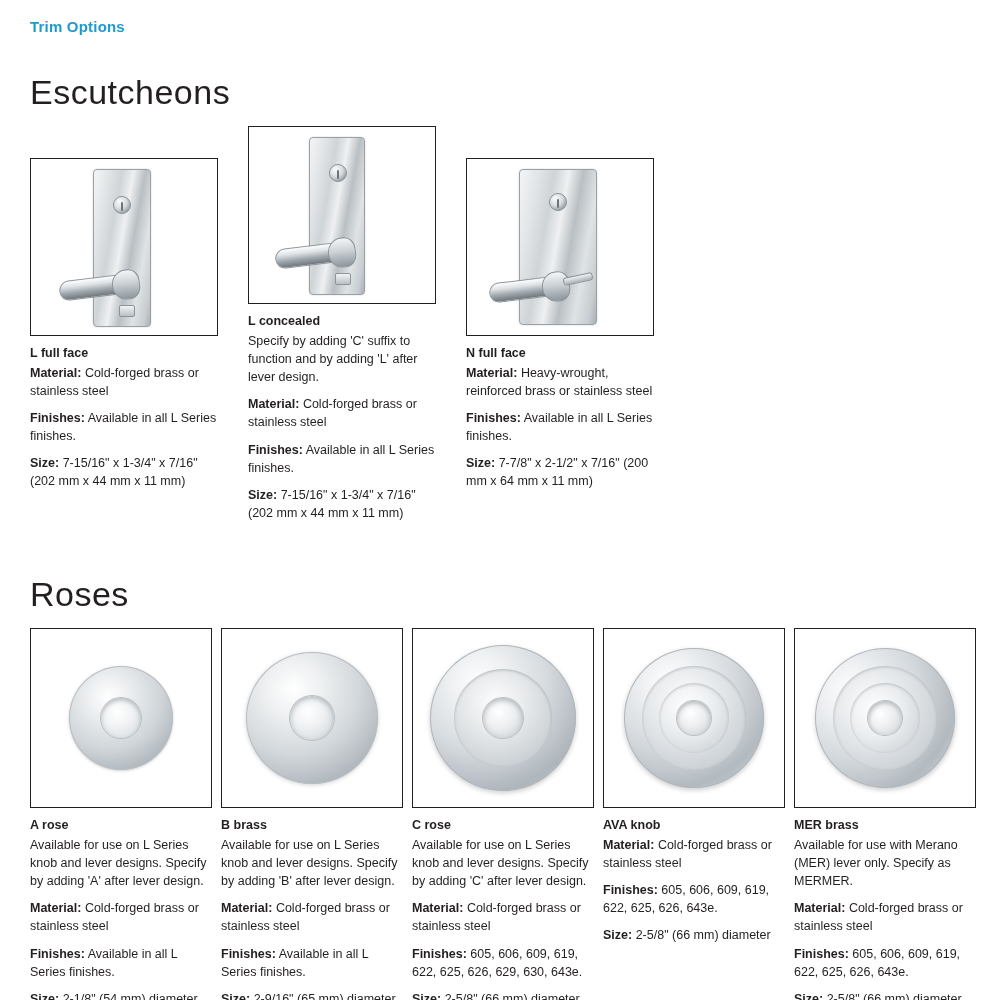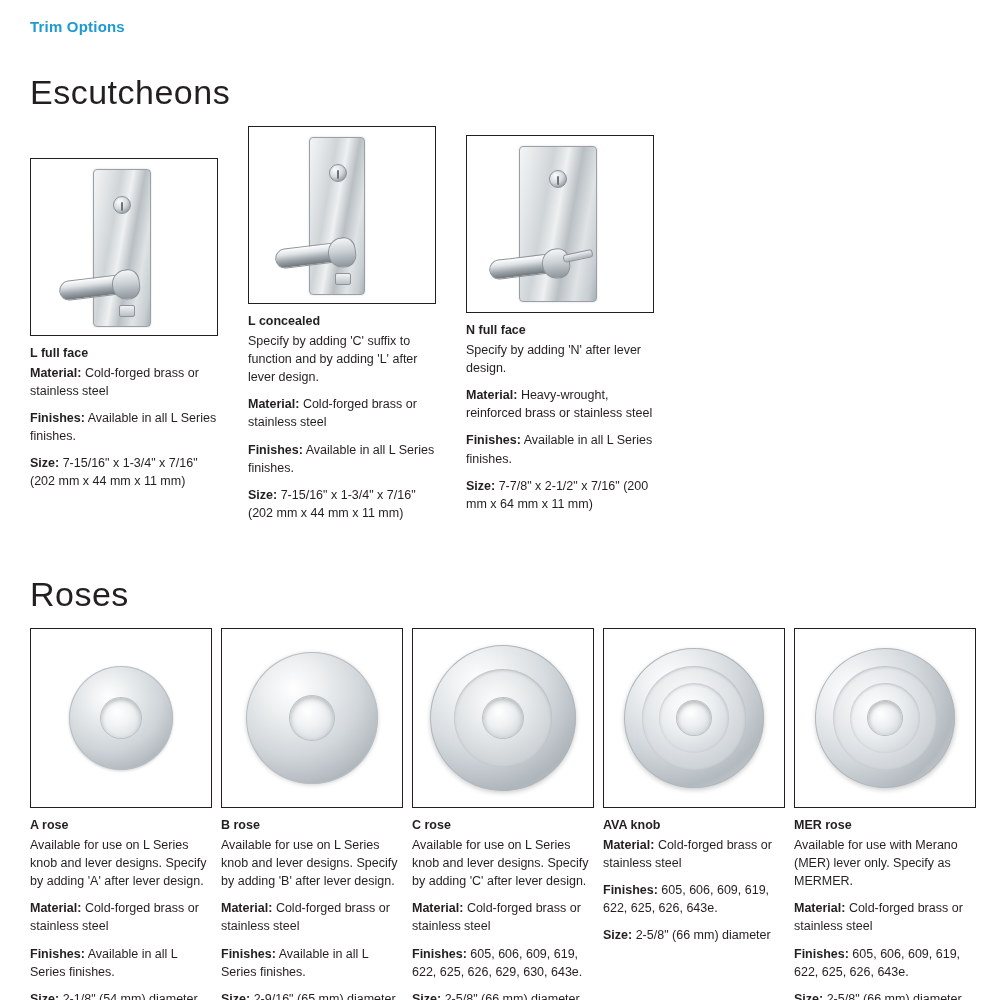--- a/index.html
+++ b/index.html
@@ -252,21 +252,20 @@
     <div class="esc-col">
       <div class="esc-img">
         <div class="plate wide"></div>
         <div class="cyl" style="left:82px; top:34px;"></div>
         <div class="lever" style="left:22px; top:120px;">
             <div class="hub"></div>
           </div>
         <div class="turnpiece" style="left:96px; top:116px;"></div>
       </div>
       <div class="cap-title">N full face</div>
-      <p class="cap-p">Specify by adding 'N' after lever design.</p>
       <p class="cap-p"><b>Material:</b><span> Heavy-wrought, reinforced brass or stainless steel</span></p>
       <p class="cap-p"><b>Finishes:</b><span> Available in all L Series finishes.</span></p>
       <p class="cap-p"><b>Size:</b><span> 7-7/8" x 2-1/2" x 7/16" (200 mm x 64 mm x 11 mm)</span></p>
     </div>
 
   </div>
 
   <h1 class="section-title roses">Roses</h1>
 
   <div class="rose-row">
@@ -283,21 +282,21 @@
       <p class="cap-p"><b>Finishes:</b><span> Available in all L Series finishes.</span></p>
       <p class="cap-p"><b>Size:</b><span> 2-1/8" (54 mm) diameter</span></p>
     </div>
 
     <div class="rose-col">
       <div class="rose-img">
         <div class="rose rose-b">
             <div class="hole"></div>
           </div>
       </div>
-      <div class="cap-title">B rose</div>
+      <div class="cap-title">B brass</div>
       <p class="cap-p">Available for use on L Series knob and lever designs. Specify by adding 'B' after lever design.</p>
       <p class="cap-p"><b>Material:</b><span> Cold-forged brass or stainless steel</span></p>
       <p class="cap-p"><b>Finishes:</b><span> Available in all L Series finishes.</span></p>
       <p class="cap-p"><b>Size:</b><span> 2-9/16" (65 mm) diameter</span></p>
     </div>
 
     <div class="rose-col">
       <div class="rose-img">
         <div class="rose rose-c">
           <div class="ring"></div>
@@ -326,21 +325,21 @@
     </div>
 
     <div class="rose-col">
       <div class="rose-img">
         <div class="rose rose-mer">
           <div class="r2"></div>
           <div class="r3"></div>
           <div class="hole"></div>
         </div>
       </div>
-      <div class="cap-title">MER rose</div>
+      <div class="cap-title">MER brass</div>
       <p class="cap-p">Available for use with Merano (MER) lever only. Specify as MERMER.</p>
       <p class="cap-p"><b>Material:</b><span> Cold-forged brass or stainless steel</span></p>
       <p class="cap-p"><b>Finishes:</b><span> 605, 606, 609, 619, 622, 625, 626, 643e.</span></p>
       <p class="cap-p"><b>Size:</b><span> 2-5/8" (66 mm) diameter</span></p>
     </div>
 
   </div>
 
 </div>
 

